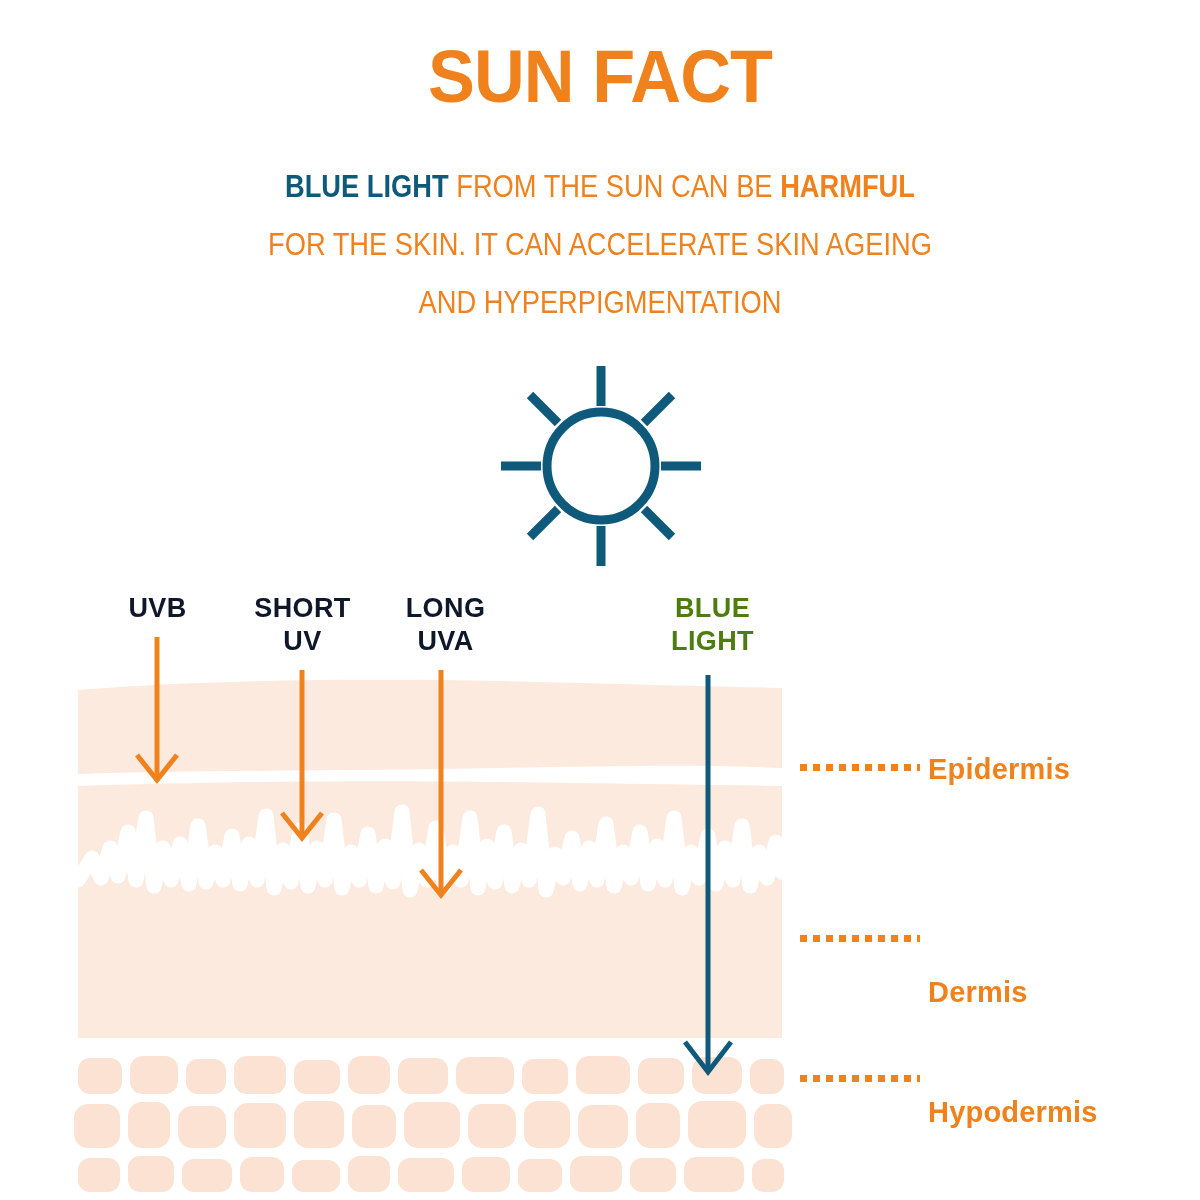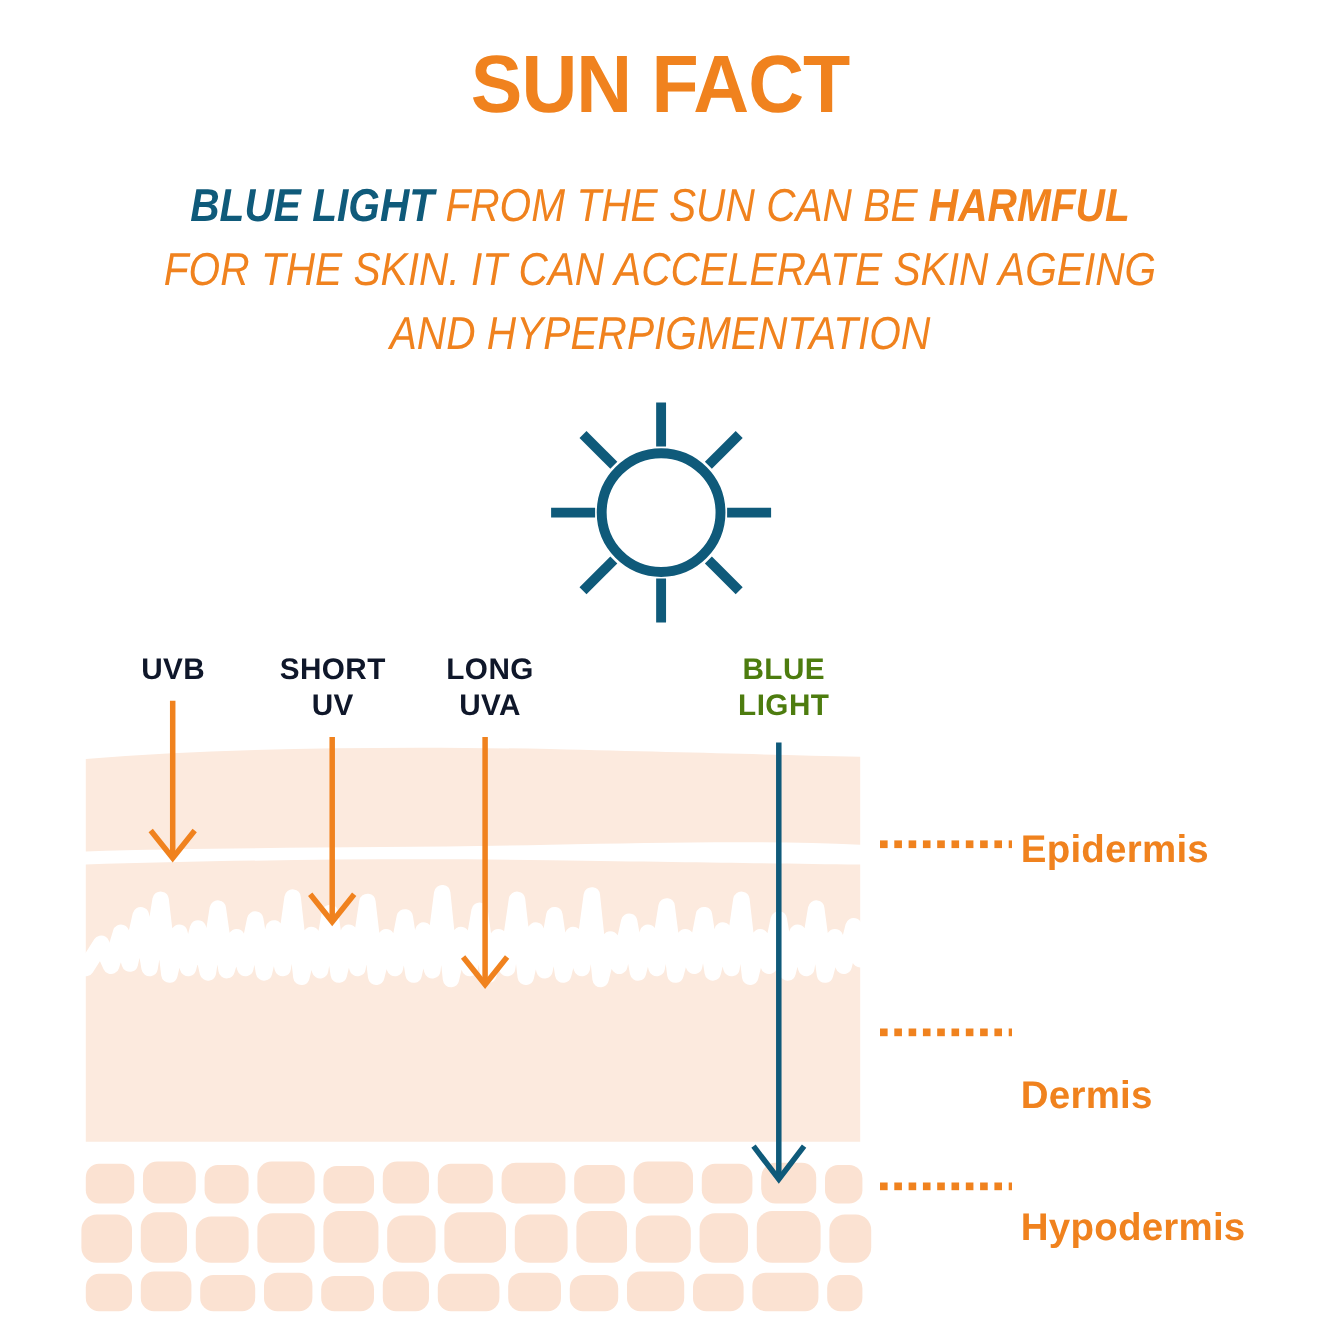--- a/index.html
+++ b/index.html
@@ -39,24 +39,23 @@
   }
 
   
   .subtitle {
     position: absolute;
     left: 60px;
     top: 158px;
     width: 1080px;
     text-align: center;
     color: #F0821E;
-    font-size: 42px;
+    font-size: 31px;
     line-height: 58px;
     font-weight: 400;
-    font-style: italic;
   }
   .subtitle .line {
     display: block;
     white-space: nowrap;
     transform: scaleX(0.88);
   }
   .subtitle .blue {
     color: #0F5A7A;
     font-weight: 700;
   }
@@ -96,21 +95,21 @@
     position: absolute;
     left: 0;
     top: 580px;
     width: 1200px;
     height: 620px;
   }
 
   
   .layer-label {
     position: absolute;
-    font-size: 35px;
+    font-size: 29px;
     font-weight: 700;
     color: #F0821E;
     letter-spacing: 0.2px;
     white-space: nowrap;
   }
   .ll-epidermis  { left: 928px; top: 753px; }
   .ll-dermis     { left: 928px; top: 940px; margin-top: 36px; }
   .ll-hypodermis { left: 928px; top: 1096px; }
 
   .leader {

